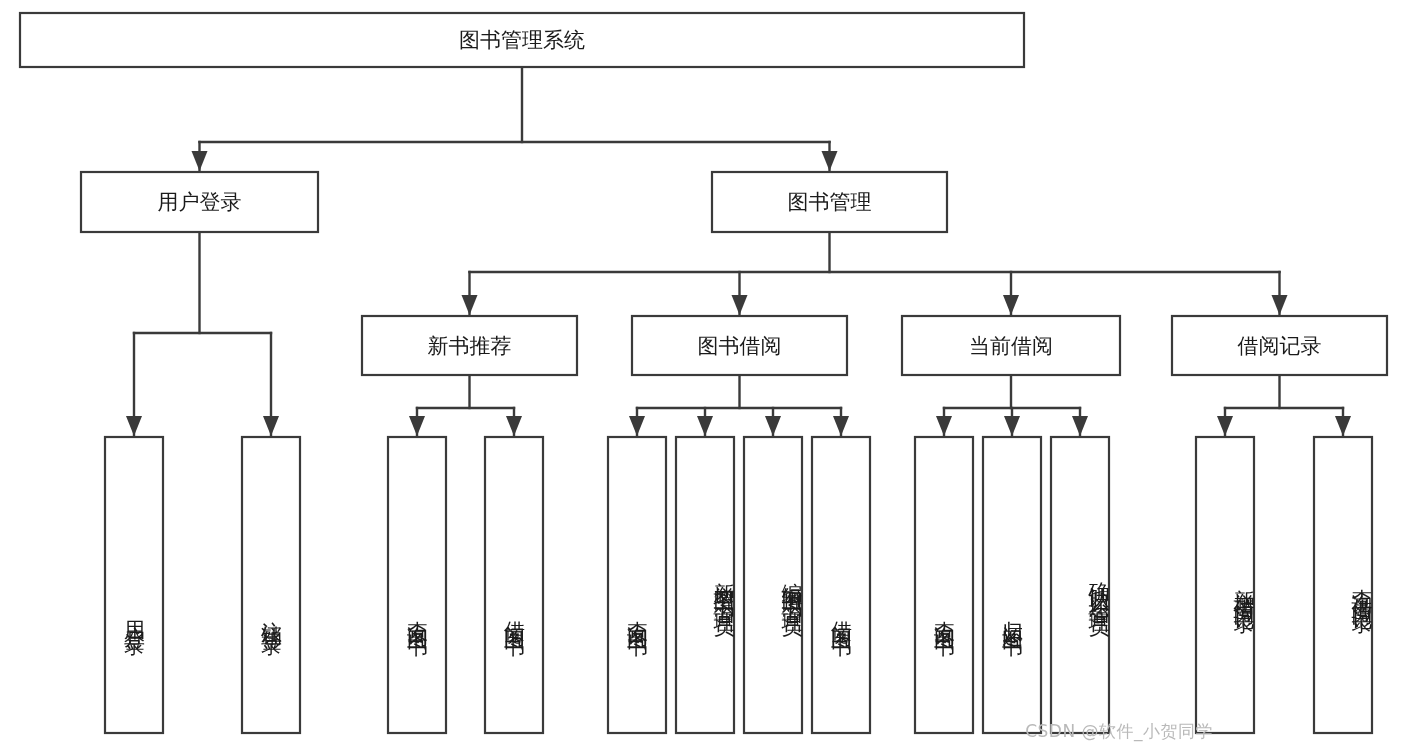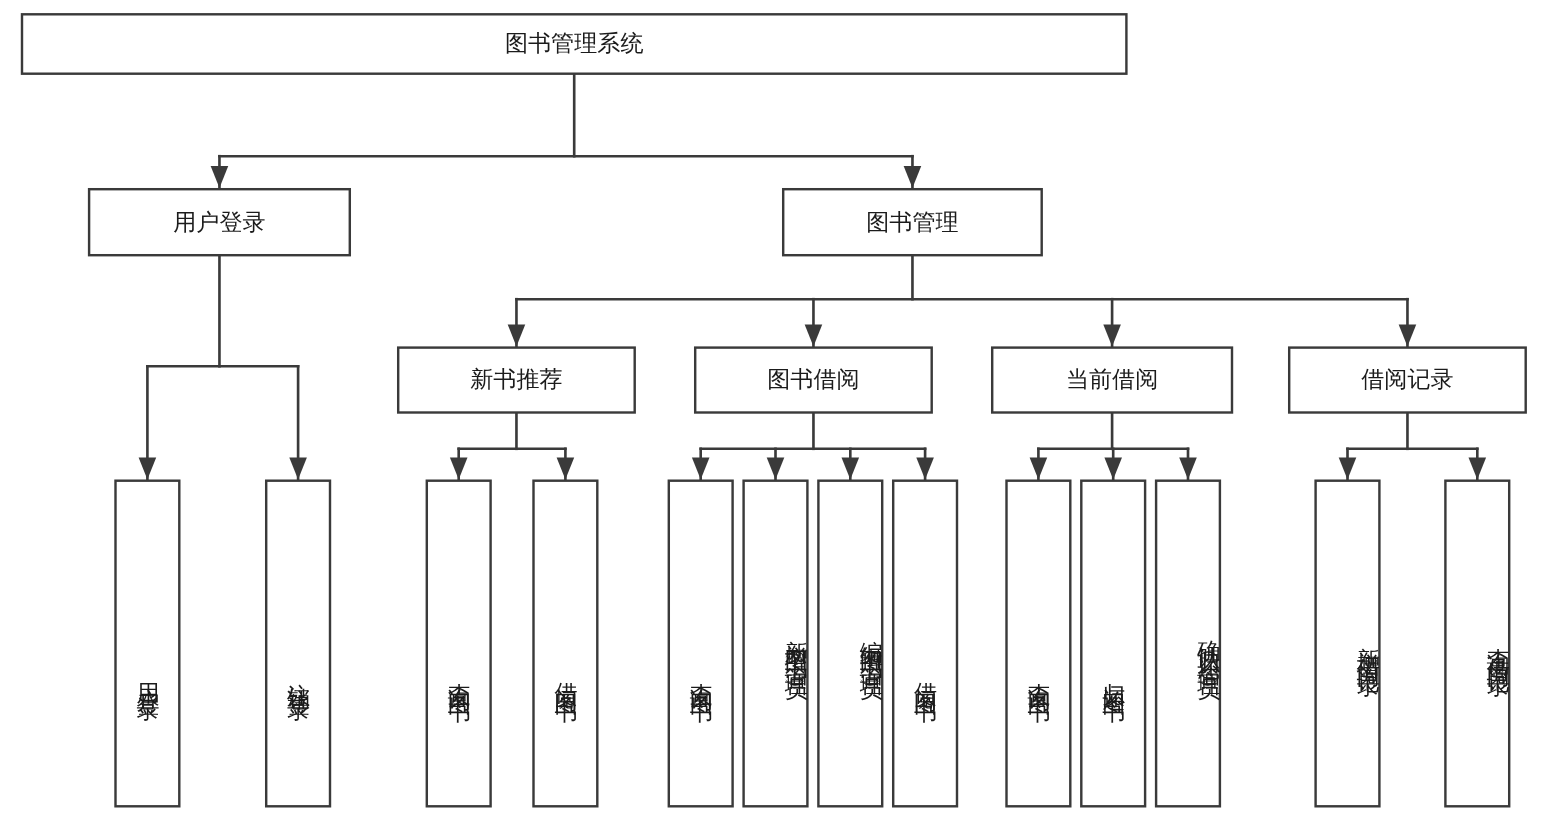--- a/index.html
+++ b/index.html
@@ -170,13 +170,14 @@
       <div class="vlabel" style="left: 608px; width: 58px; top: 501px; height: 226px; justify-content: center; display: flex; align-items: center;">查询图书</div>
       <div class="vlabel" style="left: 676px; width: 58px; top: 449px; height: 276px; justify-content: center; display: flex; align-items: flex-start;">新增图书（管理员）</div>
       <div class="vlabel" style="left: 744px; width: 58px; top: 449px; height: 276px; justify-content: center; display: flex; align-items: flex-start;">编辑图书（管理员）</div>
       <div class="vlabel" style="left: 812px; width: 58px; top: 501px; height: 226px; justify-content: center; display: flex; align-items: center;">借阅图书</div>
       <div class="vlabel" style="left: 915px; width: 58px; top: 501px; height: 226px; justify-content: center; display: flex; align-items: center;">查询图书</div>
       <div class="vlabel" style="left: 983px; width: 58px; top: 501px; height: 226px; justify-content: center; display: flex; align-items: center;">归还图书</div>
       <div class="vlabel" style="left: 1051px; width: 58px; top: 449px; height: 276px; justify-content: center; display: flex; align-items: flex-start;">确认归还（管理员）</div>
       <div class="vlabel" style="left: 1196px; width: 58px; top: 449px; height: 276px; justify-content: center; display: flex; align-items: flex-start;">新增借阅记录</div>
       <div class="vlabel" style="left: 1314px; width: 58px; top: 449px; height: 276px; justify-content: center; display: flex; align-items: flex-start;">查询借阅记录</div>
     </div>
+  <div class="watermark">CSDN @软件_小贺同学</div>
 </div>
 
 </body></html>

